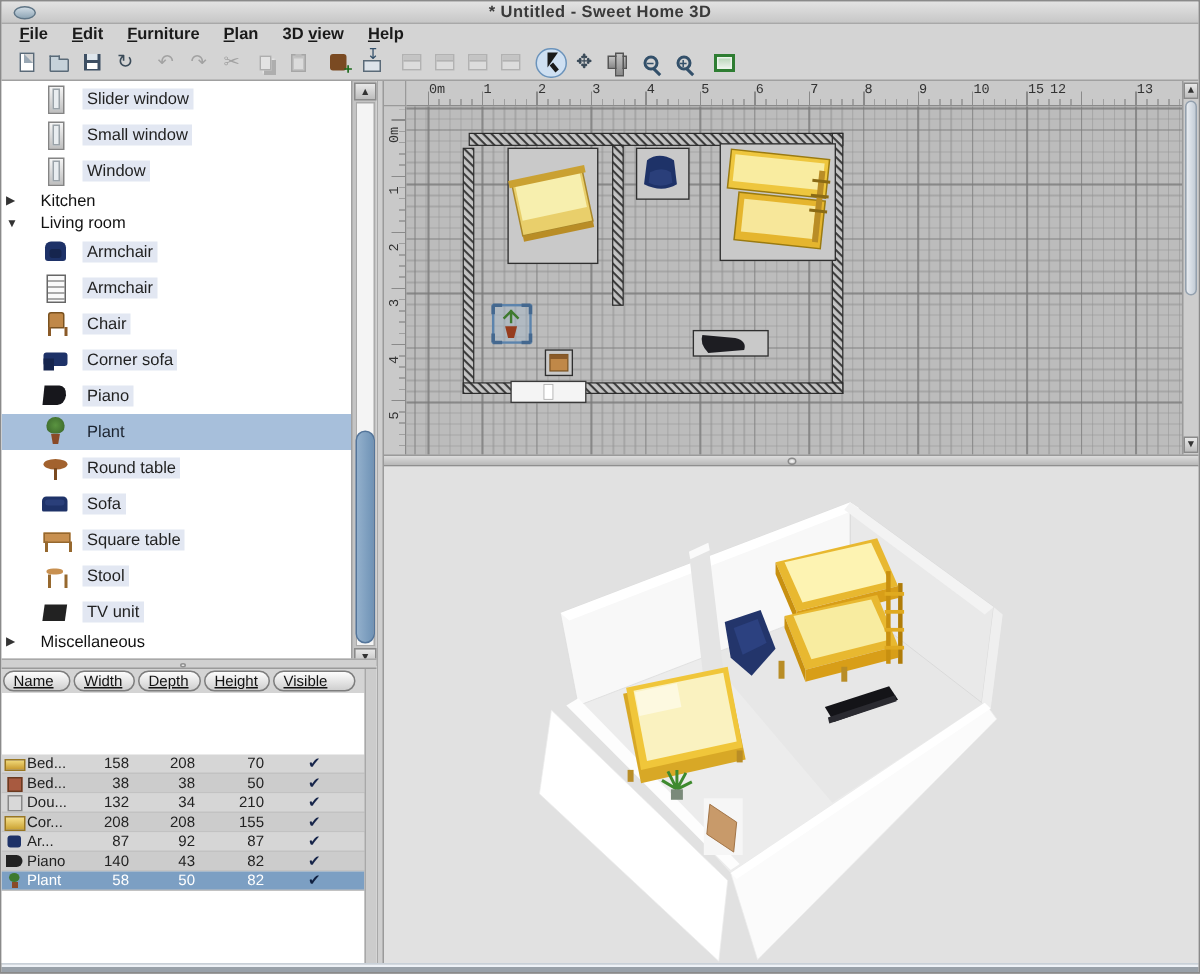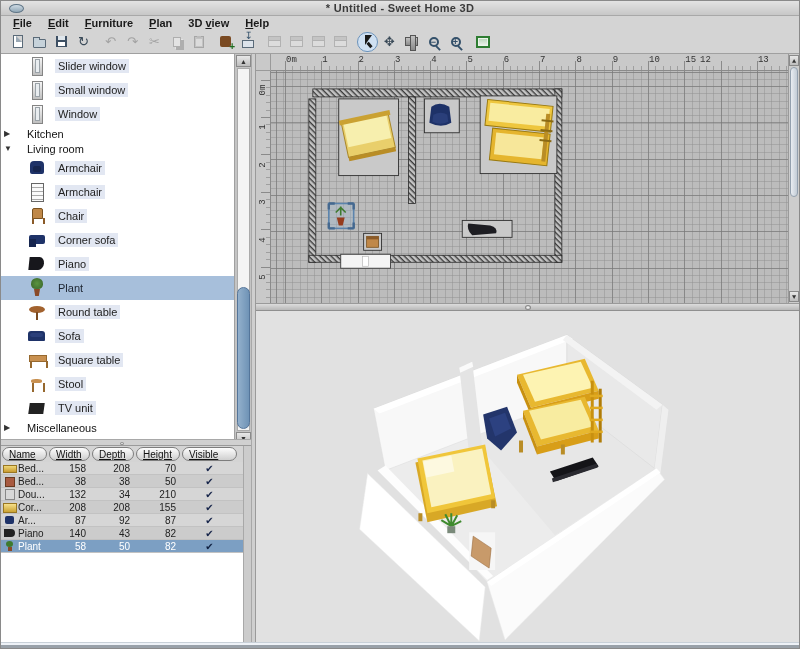--- a/index.html
+++ b/index.html
@@ -122,21 +122,21 @@
     background:#efefef;border:1px solid #909090;}
 
   
   .ftable{position:absolute;top:392px;left:0;right:8px;bottom:0;background:#fff;}
   .ftable-slot{position:absolute;top:392px;right:0;width:8px;bottom:0;background:#cccccc;border-left:1px solid #a8a8a8;}
   .thead{display:grid;grid-template-columns:47px 43px 44px 46px 57px;height:16px;background:#d4d4d4;}
   .thcell{position:relative;}
   .pill{position:absolute;inset:1px 1px 1px 1px;border:1px solid #7d7d7d;border-radius:8px;
     background:linear-gradient(#fdfdfd,#cfcfcf);font-size:10px;color:#111;
     display:flex;align-items:center;padding-left:6px;text-decoration:underline;}
-  .tbody{font-size:10px;color:#222;}
+  .tbody{font-size:10px;color:#222;margin-top:41px;}
   .trow{display:grid;grid-template-columns:47px 43px 44px 46px 57px;height:13px;align-items:center;
     background:#d6d6d6;border-bottom:1px solid #c2c2c2;}
   .trow:nth-child(even){background:#cccccc;}
   .trow.selected{background:#7c9fc3;color:#fff;}
   .tname{display:flex;align-items:center;gap:2px;padding-left:2px;overflow:hidden;white-space:nowrap;}
   .tnum{text-align:right;padding-right:5px;}
   .tcheck{text-align:center;color:#17254a;font-size:10px;}
   .trow.selected .tcheck{color:#102040;}
   .ti{width:13px;height:10px;position:relative;flex:none;}
   .ti::before{content:"";position:absolute;}

